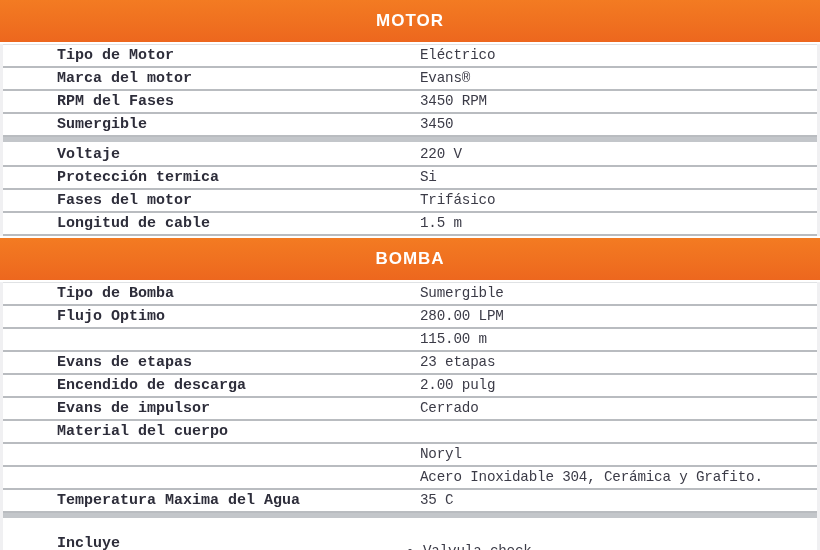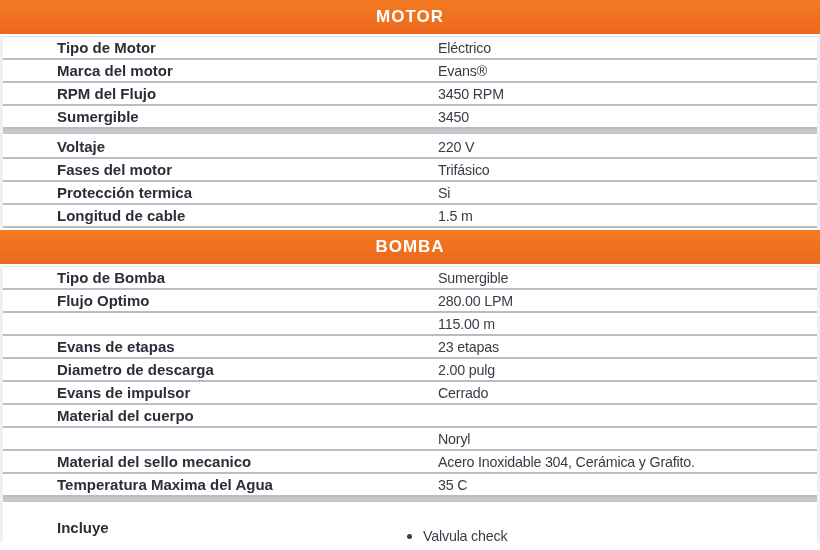--- a/index.html
+++ b/index.html
@@ -13,43 +13,44 @@
     --hairline:#E0E2E4;
   }
   html,body{margin:0;padding:0;}
   body{
     width:820px;height:550px;overflow:hidden;background:#ffffff;
     font-family:"Liberation Sans", sans-serif;
     -webkit-font-smoothing:antialiased;
   }
   .spec-table{width:820px;}
   .section-header{
-    height:34px;
+    height:42px;
     background:linear-gradient(180deg,var(--accent-top),var(--accent-bottom));
     display:flex;align-items:center;justify-content:center;
   }
   .section-title{
     color:#fff;font-weight:bold;font-size:17px;letter-spacing:1px;
   }
   .rows{
     margin:2px 0;
     border-left:3px solid var(--edge);
     border-right:3px solid var(--edge);
+    font-family:Liberation Mono, monospace;
   }
   .row{
     position:relative;height:21px;border-bottom:2px solid var(--row-border);
     background:#fff;
   }
   .rows .row:first-child{border-top:1px solid var(--hairline);}
   .row-label{
     position:absolute;left:54px;top:0;line-height:21px;
     font-weight:bold;font-size:15px;color:var(--label-color);white-space:nowrap;
   }
   .row-value{
-    position:absolute;left:435px;top:0;line-height:21px;
+    position:absolute;left:417px;top:0;line-height:21px;
     font-size:15px;color:var(--value-color);white-space:nowrap;
   }
   .row-value .vz, .bullets li .vz{
     display:inline-block;transform:scaleX(.95);transform-origin:0 50%;
     letter-spacing:-0.2px;
   }
   .block-divider{
     height:5px;background:var(--block-divider);margin-bottom:2px;
   }
   .row-tall{
@@ -77,44 +78,44 @@
     <span class="row-value"><span class="vz">Eléctrico</span></span>
   </div>
 
   <div class="row">
     <span class="row-label">Marca del motor</span>
     <span class="row-value"><span class="vz">Evans®</span></span>
   </div>
 
 
   <div class="row">
-    <span class="row-label">RPM del Flujo</span>
+    <span class="row-label">RPM del Fases</span>
     <span class="row-value"><span class="vz">3450 RPM</span></span>
   </div>
 
   <div class="row">
     <span class="row-label">Sumergible</span>
     <span class="row-value"><span class="vz">3450</span></span>
   </div>
 
   <div class="block-divider"></div>
 
   <div class="row">
     <span class="row-label">Voltaje</span>
     <span class="row-value"><span class="vz">220 V</span></span>
   </div>
 
   <div class="row">
-    <span class="row-label">Fases del motor</span>
-    <span class="row-value"><span class="vz">Trifásico</span></span>
+    <span class="row-label">Protección termica</span>
+    <span class="row-value"><span class="vz">Si</span></span>
   </div>
 
   <div class="row">
-    <span class="row-label">Protección termica</span>
-    <span class="row-value"><span class="vz">Si</span></span>
+    <span class="row-label">Fases del motor</span>
+    <span class="row-value"><span class="vz">Trifásico</span></span>
   </div>
 
   <div class="row">
     <span class="row-label">Longitud de cable</span>
     <span class="row-value"><span class="vz">1.5 m</span></span>
   </div>
 </div>
   <div class="section-header">
     <span class="section-title">BOMBA</span>
   </div>
@@ -132,39 +133,38 @@
   <div class="row">
     <span class="row-value"><span class="vz">115.00 m</span></span>
   </div>
 
   <div class="row">
     <span class="row-label">Evans de etapas</span>
     <span class="row-value"><span class="vz">23 etapas</span></span>
   </div>
 
   <div class="row">
-    <span class="row-label">Diametro de descarga</span>
+    <span class="row-label">Encendido de descarga</span>
     <span class="row-value"><span class="vz">2.00 pulg</span></span>
   </div>
 
   <div class="row">
     <span class="row-label">Evans de impulsor</span>
     <span class="row-value"><span class="vz">Cerrado</span></span>
   </div>
 
   <div class="row">
     <span class="row-label">Material del cuerpo</span>
   </div>
 
   <div class="row">
     <span class="row-value"><span class="vz">Noryl</span></span>
   </div>
 
   <div class="row">
-    <span class="row-label">Material del sello mecanico</span>
     <span class="row-value"><span class="vz">Acero Inoxidable 304, Cerámica y Grafito.</span></span>
   </div>
 
   <div class="row">
     <span class="row-label">Temperatura Maxima del Agua</span>
     <span class="row-value"><span class="vz">35 C</span></span>
   </div>
 
   <div class="block-divider"></div>
 

